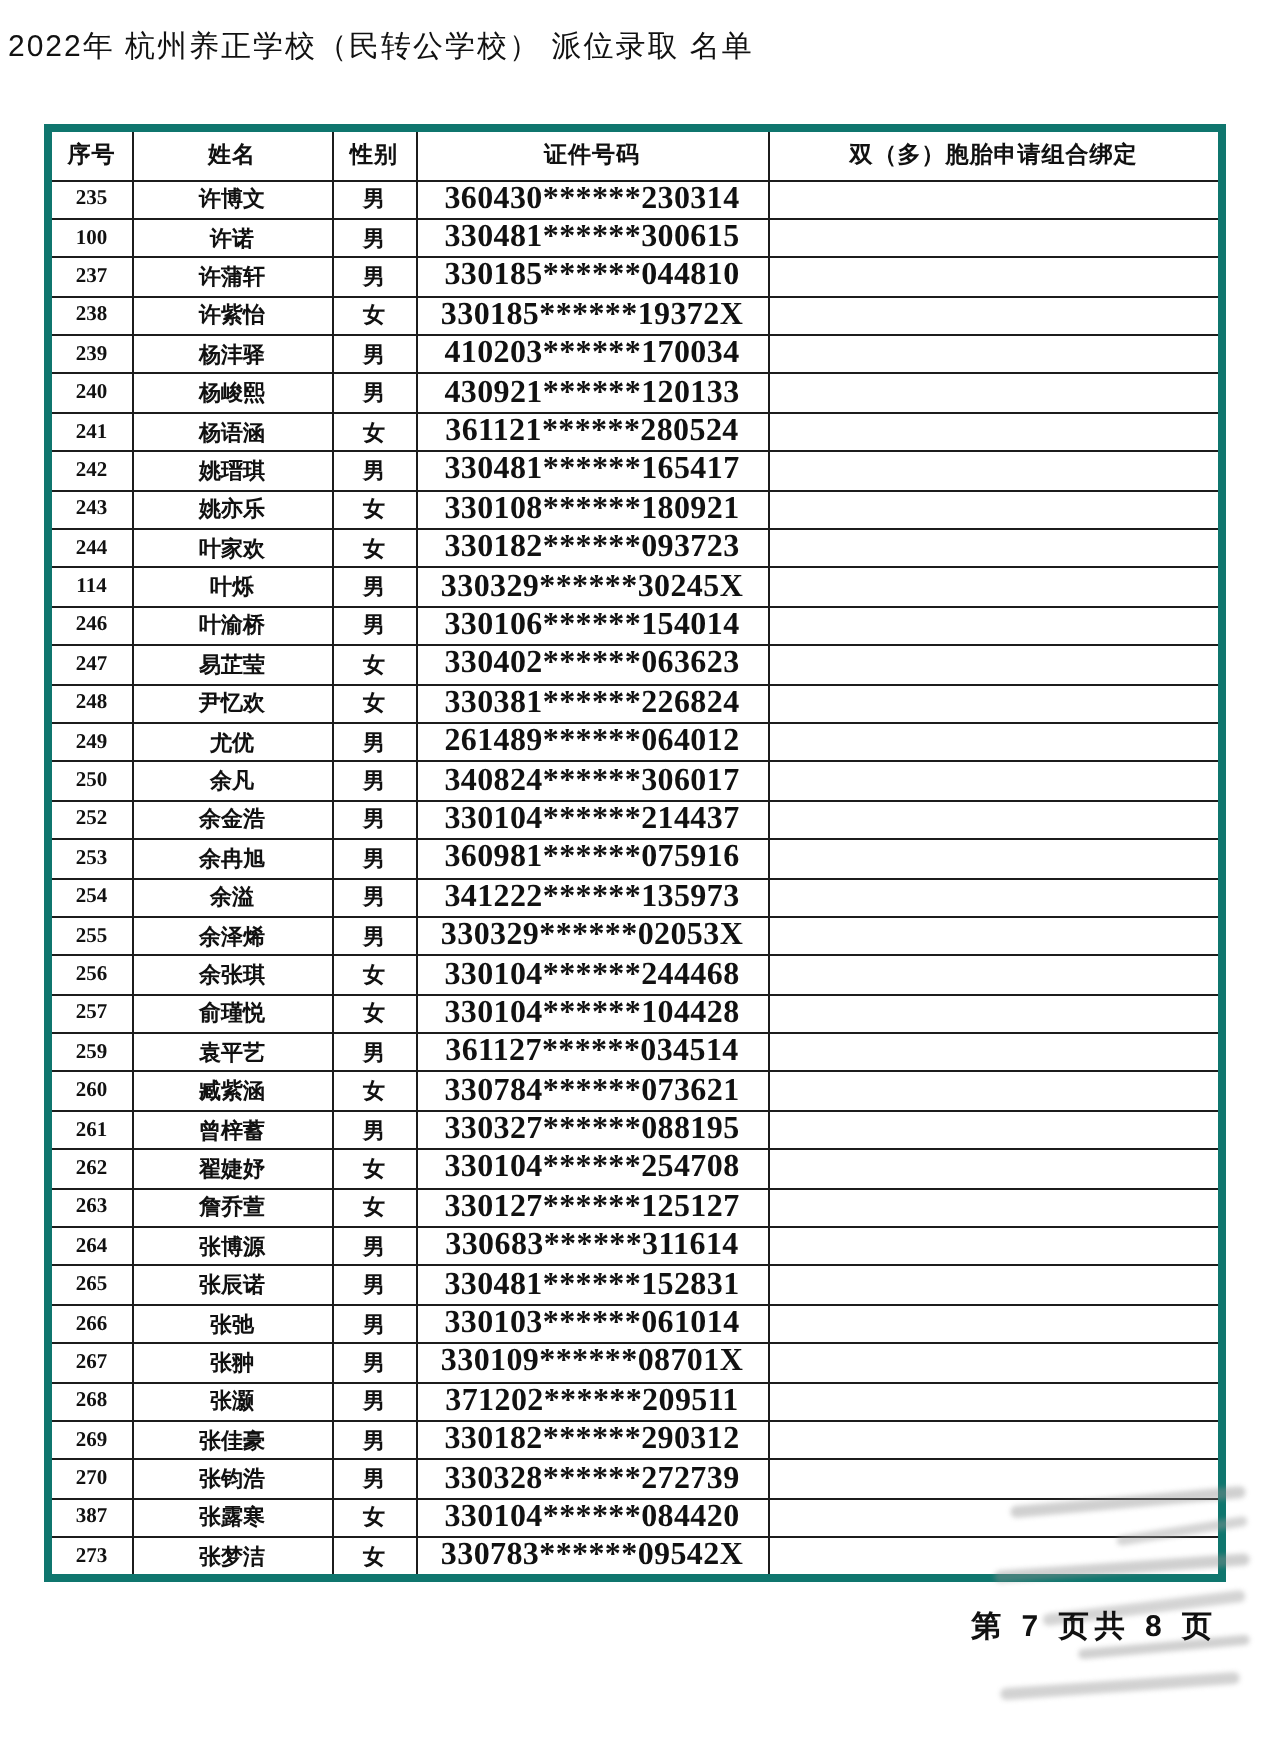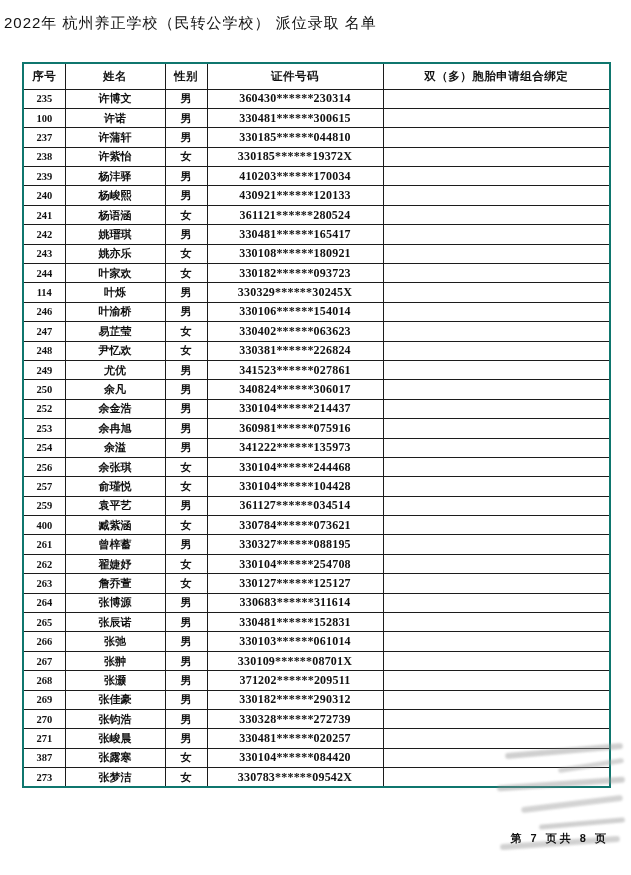--- a/index.html
+++ b/index.html
@@ -18,41 +18,41 @@
     font-size: 15px;
     font-weight: normal;
     letter-spacing: 1px;
   }
   table.roster {
     position: absolute;
     left: 22px; top: 62px;
     width: 587px;
     border-collapse: collapse;
     table-layout: fixed;
-    border: 2px solid #0f766e;
+    border: 4px solid #0f766e;
   }
   .roster th, .roster td {
     border: 1px solid #1c1c1c;
     font-weight: bold;
     text-align: center;
     vertical-align: middle;
     padding: 0;
     overflow: hidden;
     white-space: nowrap;
   }
   .roster thead tr { height: 26px; }
   .roster thead th { font-size: 11.5px; letter-spacing: 0.5px; }
   .roster tbody tr { height: 19.4px; font-family: Liberation Serif, serif; }
   .roster tbody td { font-size: 11px; }
   .roster tbody td.c0 { font-size: 10.5px; }
-  .roster tbody td.c3 { font-size: 12px; letter-spacing: 0.2px; }
+  .roster tbody td.c3 { font-size: 16px; letter-spacing: 0.2px; }
   .page-footer {
     position: absolute;
-    top: 831px; right: 22px;
-    font-size: 11px;
+    top: 804px; right: 22px;
+    font-size: 15px;
     font-weight: bold;
     letter-spacing: 3px;
   }
   
   .wm { position: absolute; opacity: 0.42; filter: blur(1.3px); border-radius: 3px; pointer-events: none; }
 </style>
 </head>
 <body>
 
 <div class="page-title">2022年 杭州养正学校（民转公学校） 派位录取 名单</div>
@@ -170,21 +170,21 @@
         <td class="c0">248</td>
         <td class="c1">尹忆欢</td>
         <td class="c2">女</td>
         <td class="c3">330381******226824</td>
         <td class="c4"></td>
       </tr>
       <tr>
         <td class="c0">249</td>
         <td class="c1">尤优</td>
         <td class="c2">男</td>
-        <td class="c3">341523******027861</td>
+        <td class="c3">261489******064012</td>
         <td class="c4"></td>
       </tr>
       <tr>
         <td class="c0">250</td>
         <td class="c1">余凡</td>
         <td class="c2">男</td>
         <td class="c3">340824******306017</td>
         <td class="c4"></td>
       </tr>
       <tr>
@@ -202,20 +202,27 @@
         <td class="c4"></td>
       </tr>
       <tr>
         <td class="c0">254</td>
         <td class="c1">余溢</td>
         <td class="c2">男</td>
         <td class="c3">341222******135973</td>
         <td class="c4"></td>
       </tr>
       <tr>
+        <td class="c0">255</td>
+        <td class="c1">余泽烯</td>
+        <td class="c2">男</td>
+        <td class="c3">330329******02053X</td>
+        <td class="c4"></td>
+      </tr>
+      <tr>
         <td class="c0">256</td>
         <td class="c1">余张琪</td>
         <td class="c2">女</td>
         <td class="c3">330104******244468</td>
         <td class="c4"></td>
       </tr>
       <tr>
         <td class="c0">257</td>
         <td class="c1">俞瑾悦</td>
         <td class="c2">女</td>
@@ -223,21 +230,21 @@
         <td class="c4"></td>
       </tr>
       <tr>
         <td class="c0">259</td>
         <td class="c1">袁平艺</td>
         <td class="c2">男</td>
         <td class="c3">361127******034514</td>
         <td class="c4"></td>
       </tr>
       <tr>
-        <td class="c0">400</td>
+        <td class="c0">260</td>
         <td class="c1">臧紫涵</td>
         <td class="c2">女</td>
         <td class="c3">330784******073621</td>
         <td class="c4"></td>
       </tr>
       <tr>
         <td class="c0">261</td>
         <td class="c1">曾梓蓄</td>
         <td class="c2">男</td>
         <td class="c3">330327******088195</td>
@@ -297,27 +304,20 @@
         <td class="c1">张佳豪</td>
         <td class="c2">男</td>
         <td class="c3">330182******290312</td>
         <td class="c4"></td>
       </tr>
       <tr>
         <td class="c0">270</td>
         <td class="c1">张钧浩</td>
         <td class="c2">男</td>
         <td class="c3">330328******272739</td>
-        <td class="c4"></td>
-      </tr>
-      <tr>
-        <td class="c0">271</td>
-        <td class="c1">张峻晨</td>
-        <td class="c2">男</td>
-        <td class="c3">330481******020257</td>
         <td class="c4"></td>
       </tr>
       <tr>
         <td class="c0">387</td>
         <td class="c1">张露寒</td>
         <td class="c2">女</td>
         <td class="c3">330104******084420</td>
         <td class="c4"></td>
       </tr>
       <tr>

